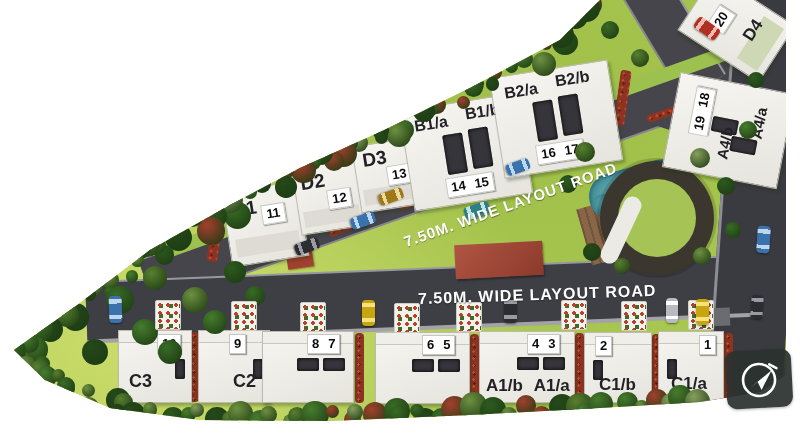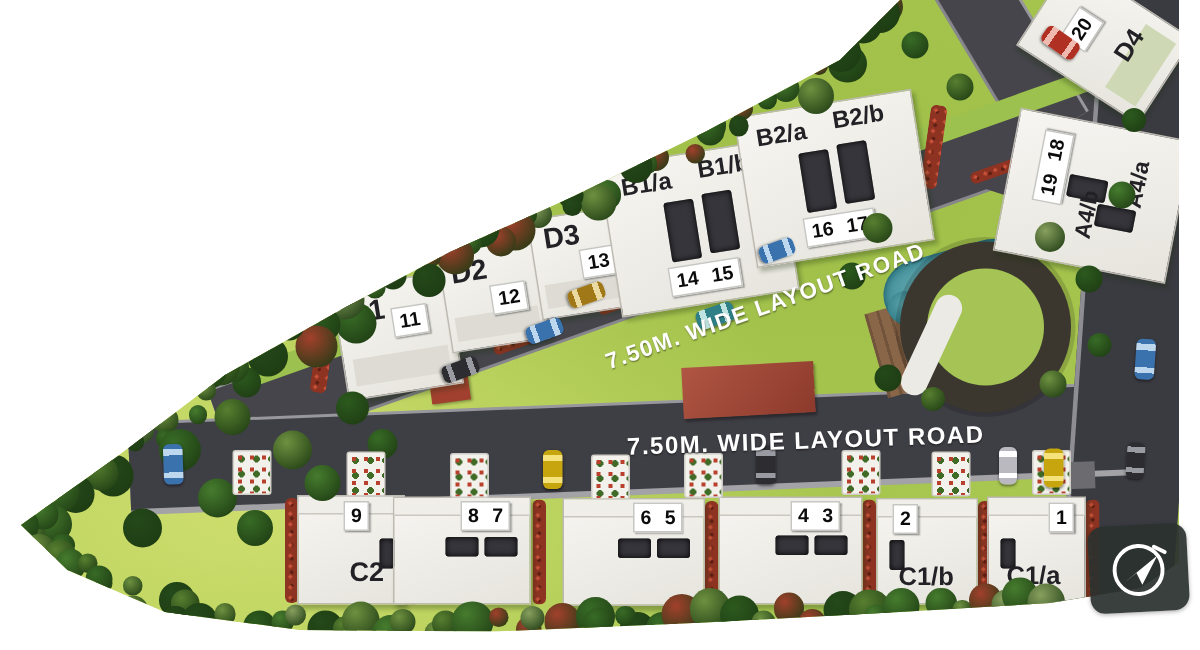--- a/index.html
+++ b/index.html
@@ -138,20 +138,28 @@
       <div class="numbox vtext" style="left:4px;top:24px;">
         <span>19</span>
         <span>18</span>
       </div>
       <div class="park" style="left:40px;top:36px;width:26px;height:15px;"></div>
       <div class="park" style="left:62px;top:52px;width:26px;height:15px;"></div>
       <span class="plabel vtext" style="left:40px;top:52px;font-size:15px;">A4/b</span>
       <span class="plabel vtext" style="left:70px;top:26px;font-size:15px;">A4/a</span>
     </div>
 
+    <div class="plot" style="left:118px;top:330px;width:72px;height:71px;">
+      <div class="band" style="left:0;top:0;width:100%;height:11px;background:#efeee9;border-bottom:1px solid #c9c7c0;"></div>
+      <div class="numbox" style="left:38px;top:3px;">
+          <span>10</span>
+        </div>
+      <div class="park" style="left:56px;top:28px;width:10px;height:20px;"></div>
+      <span class="plabel" style="left:10px;top:40px;font-size:18px;">C3</span>
+    </div>
     <div class="plot" style="left:198px;top:330px;width:70px;height:71px;">
       <div class="band" style="left:0;top:0;width:100%;height:11px;background:#efeee9;border-bottom:1px solid #c9c7c0;"></div>
       <div class="numbox" style="left:30px;top:3px;">
           <span>9</span>
         </div>
       <div class="park" style="left:54px;top:28px;width:10px;height:20px;"></div>
       <span class="plabel" style="left:34px;top:40px;font-size:18px;text-align:center;">C2</span>
     </div>
     <div class="plot" style="left:262px;top:331px;width:90px;height:70px;">
       <div class="band" style="left:0;top:0;width:100%;height:11px;background:#efeee9;border-bottom:1px solid #c9c7c0;"></div>
@@ -172,20 +180,24 @@
       <div class="park" style="left:62px;top:26px;width:22px;height:13px;"></div>
     </div>
     <div class="plot" style="left:479px;top:331px;width:94px;height:70px;">
       <div class="band" style="left:0;top:0;width:100%;height:11px;background:#efeee9;border-bottom:1px solid #c9c7c0;"></div>
       <div class="numbox" style="left:47px;top:2px;">
         <span>4</span>
         <span>3</span>
       </div>
       <div class="park" style="left:37px;top:25px;width:22px;height:13px;"></div>
       <div class="park" style="left:63px;top:25px;width:22px;height:13px;"></div>
+      <div class="tlabels" style="left:6px;top:44px;gap:11px;font-size:17px;">
+        <span>A1/b</span>
+        <span>A1/a</span>
+      </div>
     </div>
     <div class="plot" style="left:584px;top:332px;width:66px;height:69px;">
       <div class="band" style="left:0;top:0;width:100%;height:11px;background:#efeee9;border-bottom:1px solid #c9c7c0;"></div>
       <div class="numbox" style="left:10px;top:3px;">
           <span>2</span>
         </div>
       <div class="park" style="left:8px;top:27px;width:10px;height:20px;"></div>
       <span class="plabel" style="left:14px;top:42px;font-size:17px;">C1/b</span>
     </div>
     <div class="plot" style="left:658px;top:331px;width:64px;height:69px;">

